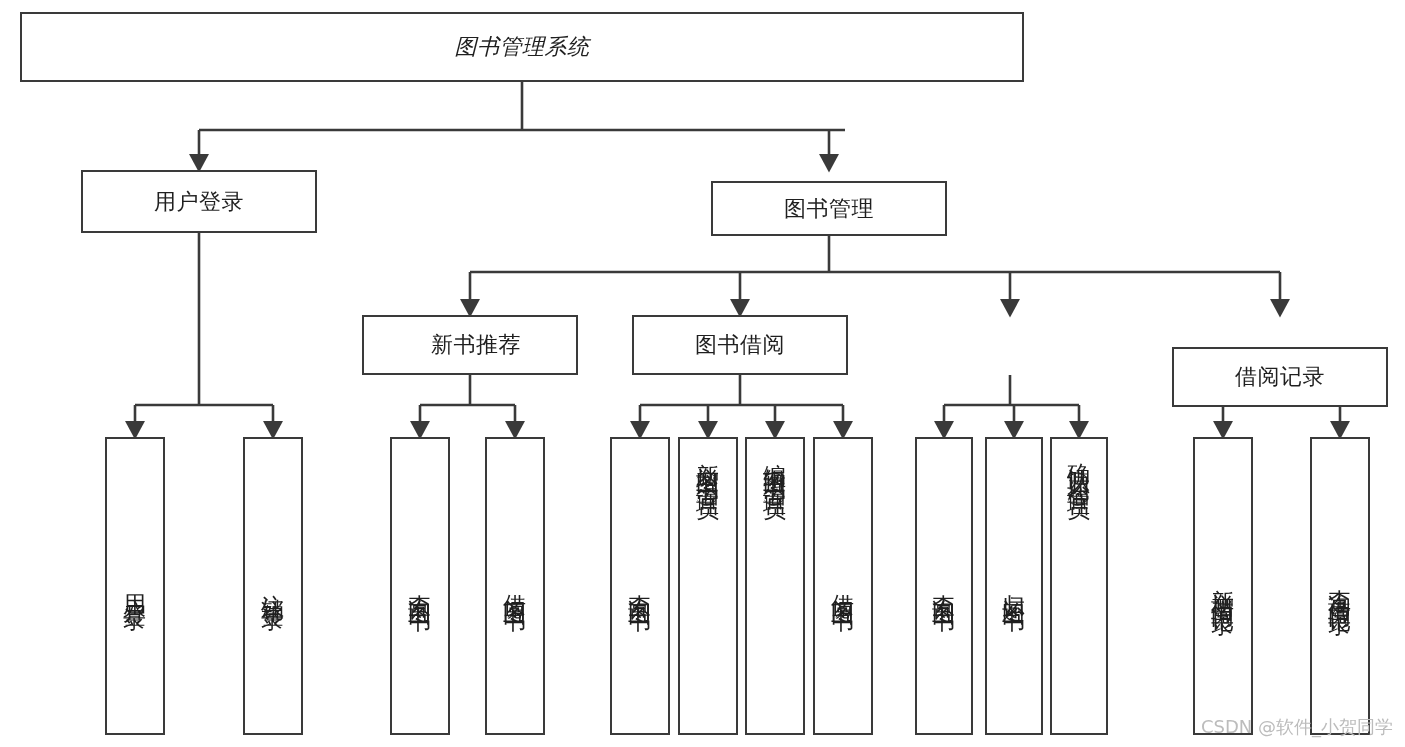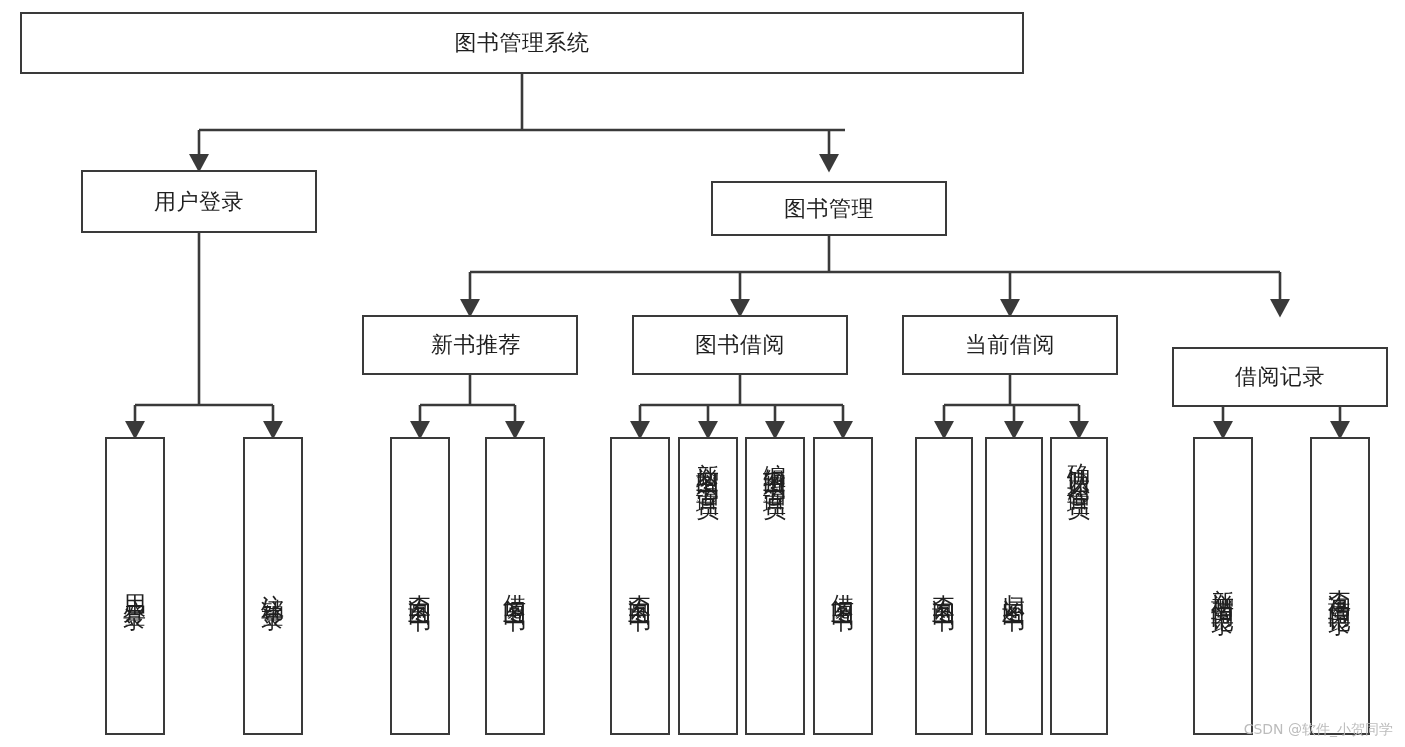--- a/index.html
+++ b/index.html
@@ -61,21 +61,21 @@
     white-space: nowrap;
   }
   .node.vert.centerish {
     align-items: center;
     padding-top: 0;
   }
   #watermark {
     position: absolute;
     right: 12px;
     bottom: 8px;
-    font-size: 14px;
+    font-size: 18px;
     color: #bcbcbc;
     white-space: nowrap;
     z-index: 5;
     font-family: "DejaVu Sans", "Liberation Sans", sans-serif;
   }
 </style>
 </head>
 <body>
 
 <div id="canvas">
@@ -124,40 +124,37 @@
       <path d="M1014,405 L1014,429" marker-end="url(#arrowhead)"></path>
       <path d="M1079,405 L1079,429" marker-end="url(#arrowhead)"></path>
 
       <path d="M1280,375 L1280,405"></path>
       <path d="M1223,405 L1340,405"></path>
       <path d="M1223,405 L1223,429" marker-end="url(#arrowhead)"></path>
       <path d="M1340,405 L1340,429" marker-end="url(#arrowhead)"></path>
     </g>
   </svg>
 
-  <div class="node horiz" style="left:20px; top:12px; width:1004px; height:62px;">
+  <div class="node horiz" style="left:20px; top:12px; width:1004px; height:70px;font-style:italic;">
     <span class="label">图书管理系统</span>
   </div>
 
   <div class="node horiz" style="left:81px; top:170px; width:236px; height:63px;">
     <span class="label">用户登录</span>
   </div>
   <div class="node horiz" style="left:711px; top:170px; width:236px; height:55px;margin-top:11px;">
     <span class="label">图书管理</span>
   </div>
 
   <div class="node horiz" style="left:362px; top:315px; width:216px; height:60px;padding-left:12px;">
     <span class="label">新书推荐</span>
   </div>
   <div class="node horiz" style="left:632px; top:315px; width:216px; height:60px;">
     <span class="label">图书借阅</span>
   </div>
-  <div class="node horiz" style="left:902px; top:315px; width:216px; height:60px;">
-    <span class="label">当前借阅</span>
-  </div>
   <div class="node horiz" style="left:1172px; top:315px; width:216px; height:60px;margin-top:32px;">
     <span class="label">借阅记录</span>
   </div>
 
   <div class="node vert centerish" style="left:105px; top:437px; width:60px; height:298px;">
     <span class="label">用户登录</span>
   </div>
   <div class="node vert centerish" style="left:243px; top:437px; width:60px; height:298px;">
     <span class="label">注销登录</span>
   </div>

